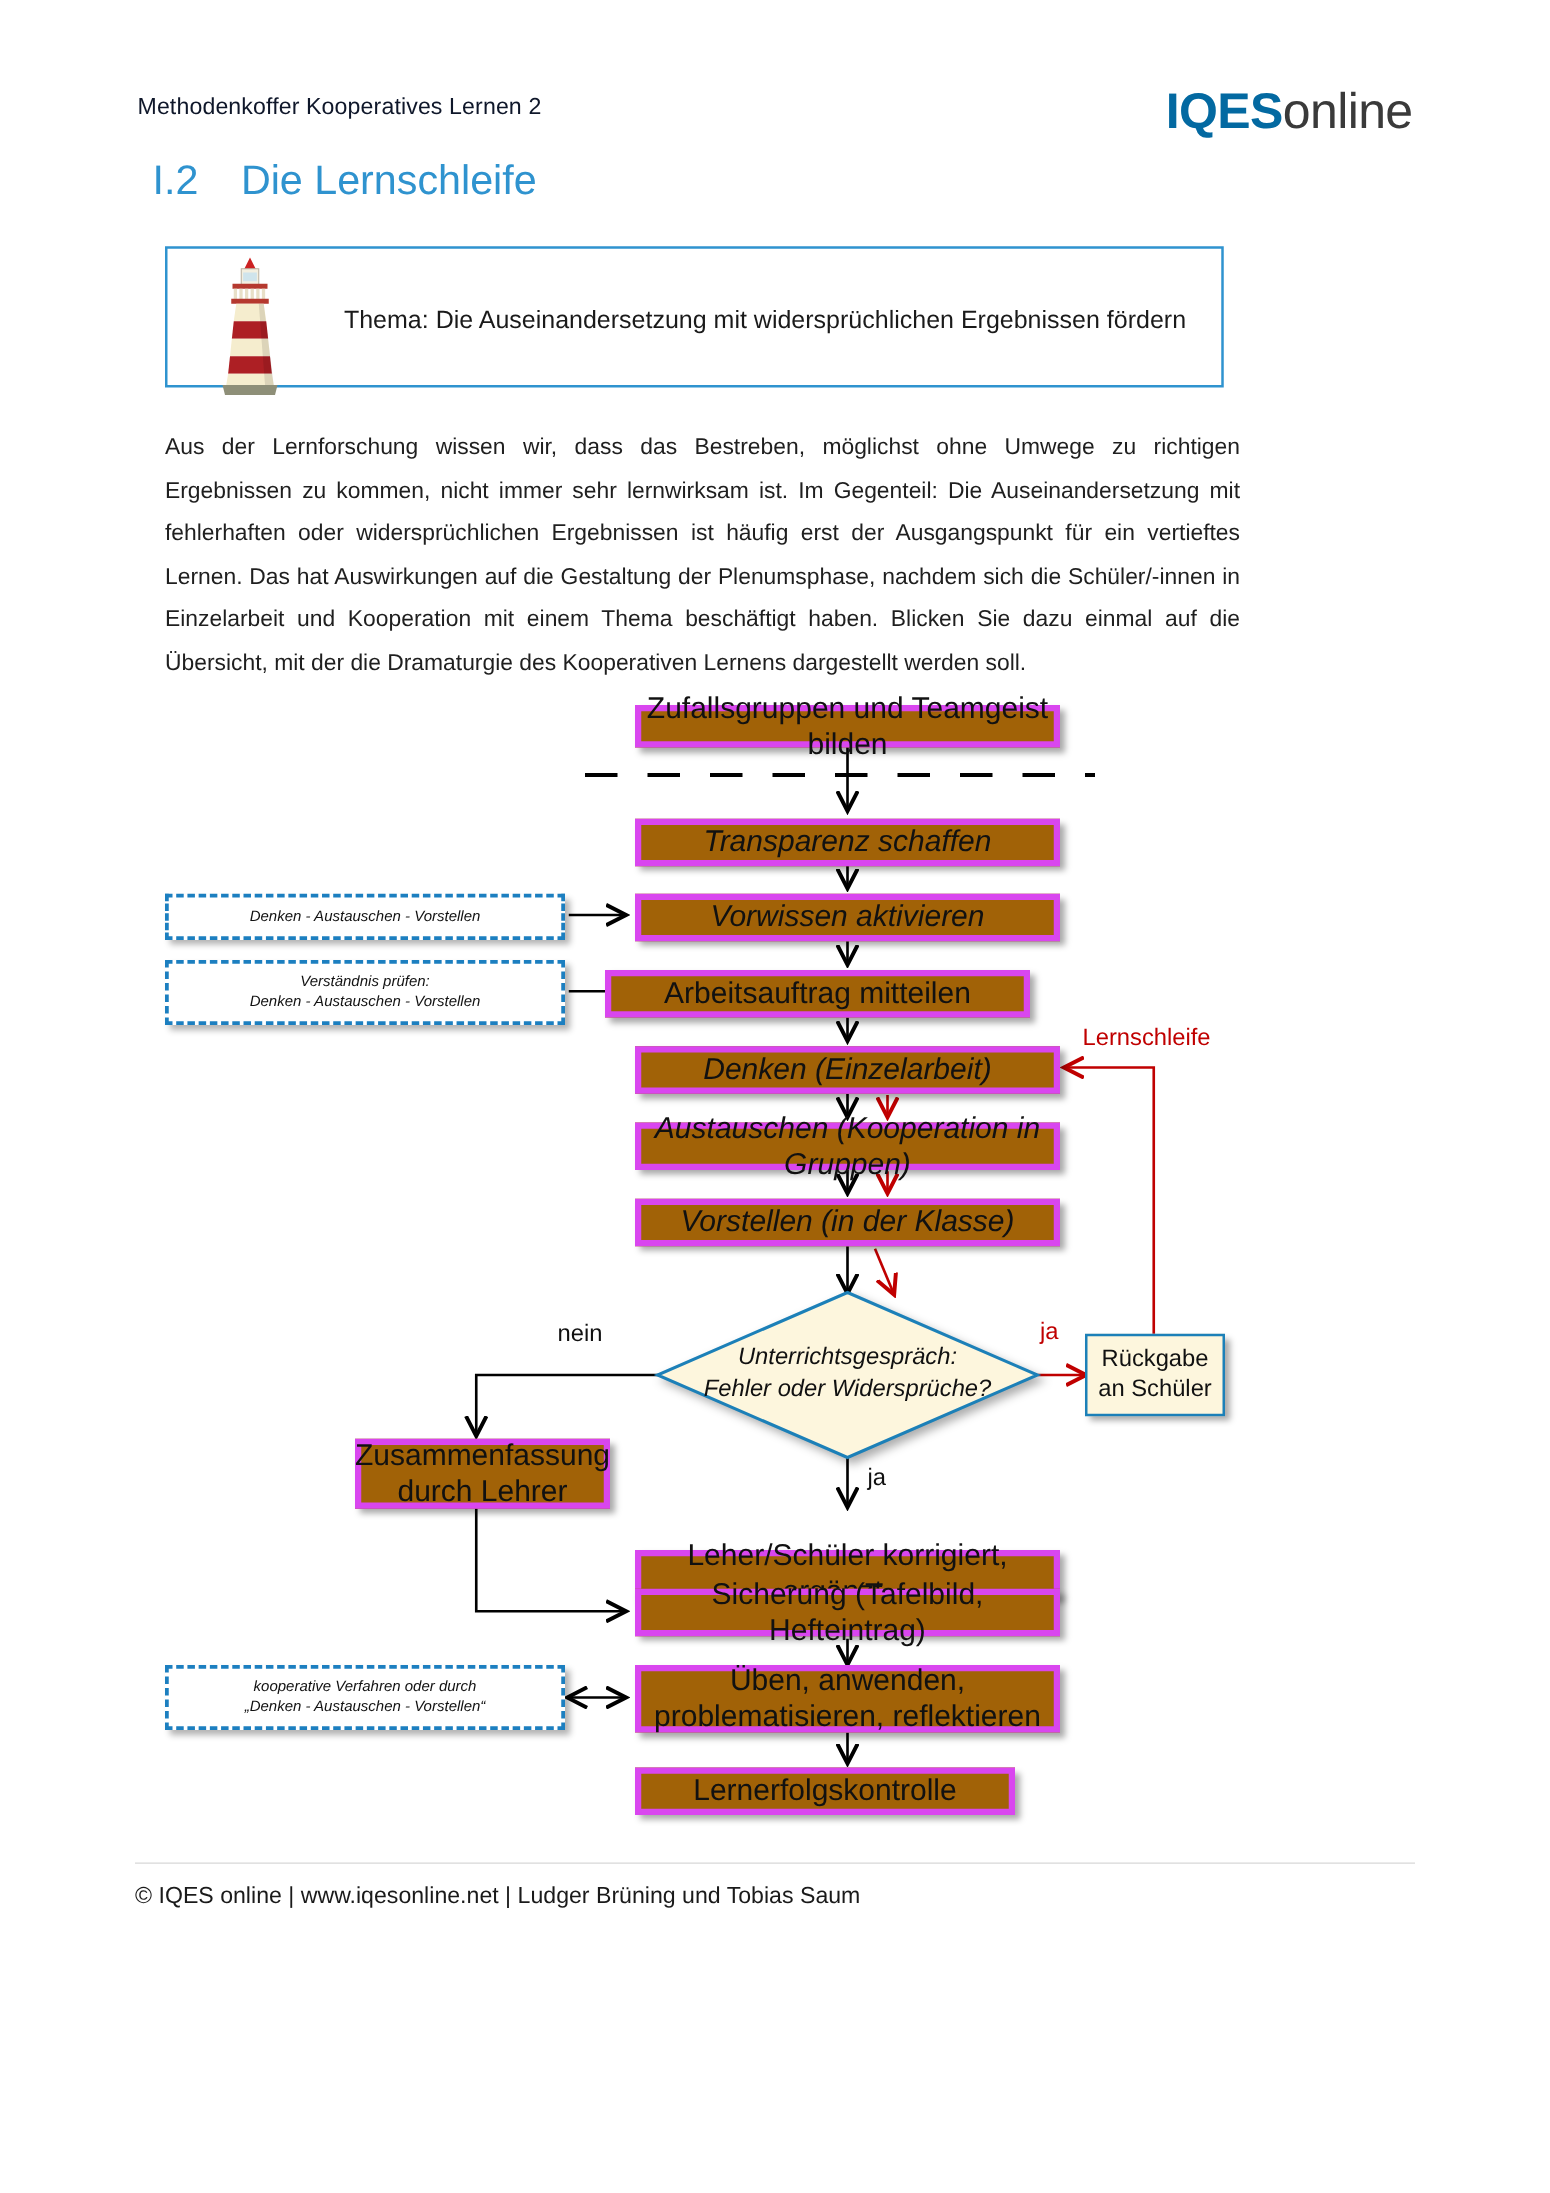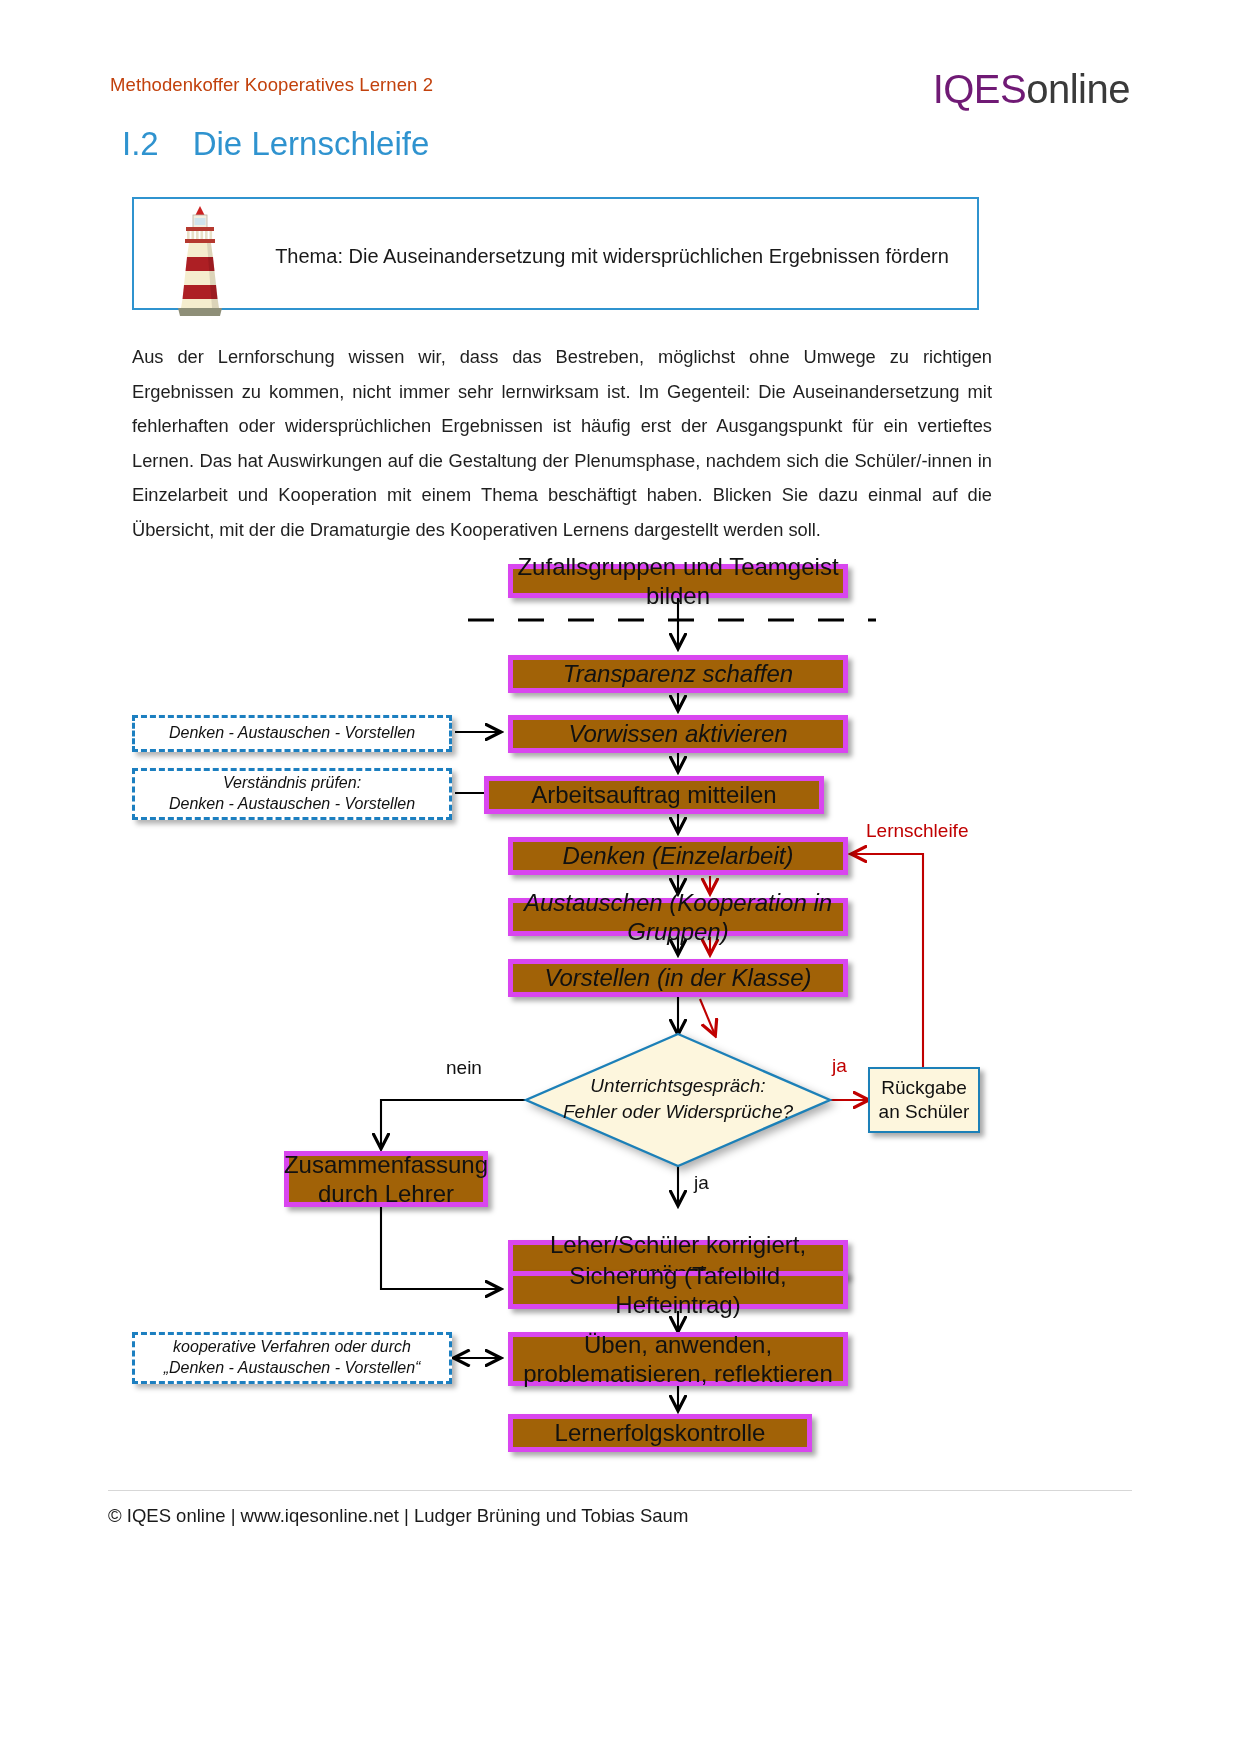--- a/index.html
+++ b/index.html
@@ -22,34 +22,34 @@
     left: 110px;
     top: 66px;
     width: 1020px;
     height: 46px;
   }
   #header-title {
     position: absolute;
     left: 0;
     top: 8px;
     font-size: 18.5px;
-    color: #c2410c;
+    color: #0f172a;
     letter-spacing: 0.1px;
     white-space: nowrap;
   }
   #brand-logo {
     position: absolute;
     right: 0;
     top: 0;
     font-size: 40px;
     line-height: 46px;
     white-space: nowrap;
     letter-spacing: -0.5px;
   }
-  #brand-iqes { color: #701a75; font-weight: 400; margin-top: 32px; }
+  #brand-iqes { color: #0369a1; font-weight: 700; margin-top: 32px; }
   #brand-online { color: #3a3a3a; font-weight: 400; }
 
   
   #section-heading {
     position: absolute;
     left: 122px;
     top: 125px;
     font-size: 33px;
     color: #2f93cf;
     font-weight: 400;
@@ -128,21 +128,21 @@
     background: #a16207;
     border: 5px solid #d946ef;
     font-size: 24px;
     color: #111;
     line-height: 1.22;
   }
   .proc.italic { font-style: italic; }
   .dashed {
     background: #ffffff;
     border: 3px dashed #1c7fc0;
-    font-size: 16px;
+    font-size: 12px;
     font-style: italic;
     color: #111;
     line-height: 1.3;
     box-shadow: 4px 4px 5px rgba(0,0,0,0.3);
   }
   .cream {
     background: #fdf6dd;
     border: 2px solid #1c80b8;
     font-size: 19px;
     color: #111;

